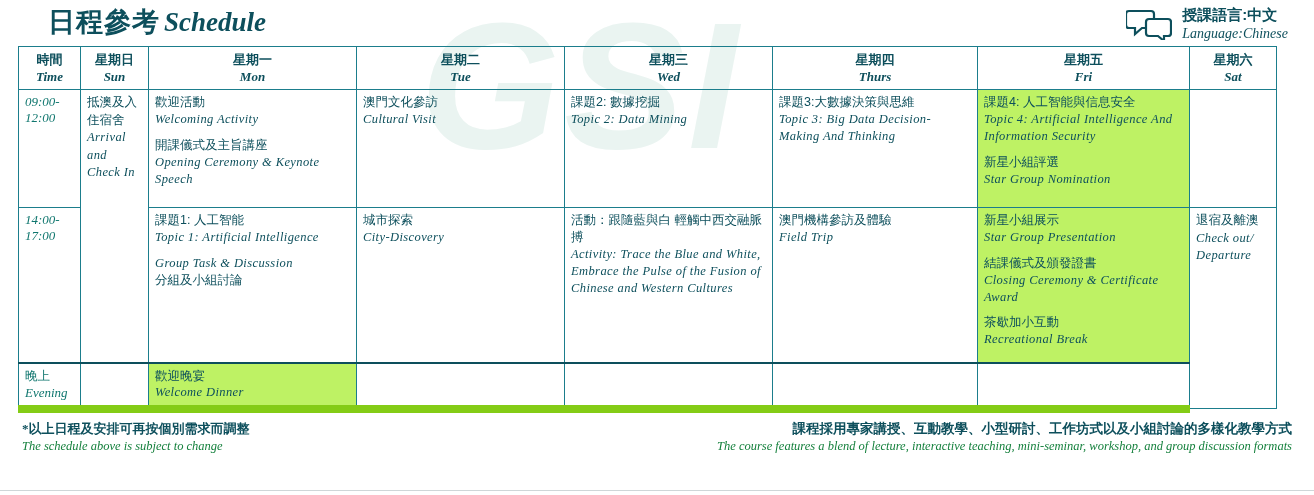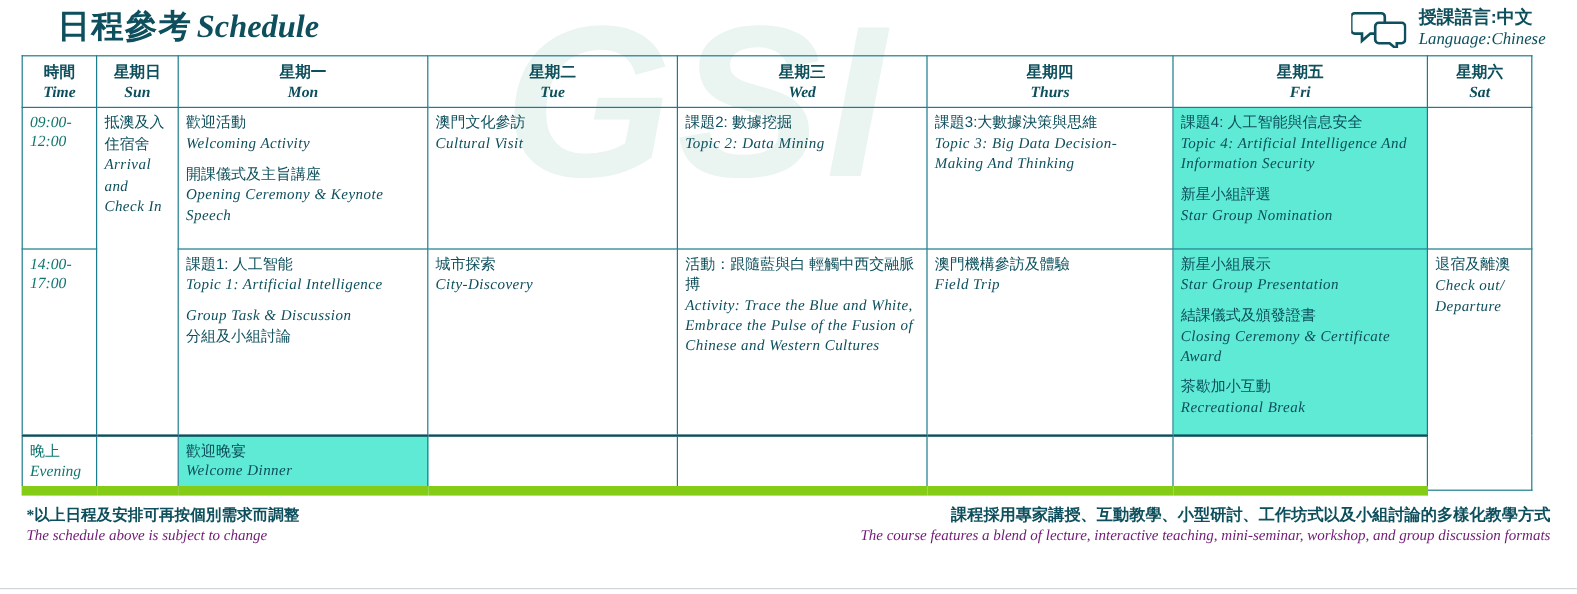--- a/index.html
+++ b/index.html
@@ -113,21 +113,21 @@
     font-family: "Liberation Serif", serif;
     padding-left: 7px;
   }
   .time-cell .t-cn { font-style: normal; font-family: "Liberation Sans", sans-serif; }
 
   .cell { font-size: 12.5px; line-height: 1.35; }
   .cn { color: #0d4f5c; font-family: "Liberation Sans", sans-serif; }
   .en { color: #0d4f5c; font-style: italic; font-family: "Liberation Serif", serif; letter-spacing: 0.4px; }
   .blk { margin-bottom: 9px; }
   .blk:last-child { margin-bottom: 0; }
-  .shaded { background: #5eead4; margin-left: 40px; }
+  .shaded { background: #bef264; margin-left: 40px; }
   .sun-cell {
     vertical-align: middle;
     font-size: 12.5px;
     line-height: 1.4;
     padding: 4px 5px;
   }
   .row-9 td { height: 118px; }
   .row-14 td { height: 155px; }
   .row-ev td { height: 40px; vertical-align: middle; }
   .row-ev .cell { line-height: 1.3; }
@@ -137,21 +137,21 @@
   
   .footer {
     display: flex;
     justify-content: space-between;
     align-items: flex-start;
     padding: 7px 4px 0 4px;
   }
   .foot-left { line-height: 1.4; }
   .foot-right { line-height: 1.4; text-align: right; }
   .f-cn { font-size: 13.5px; font-weight: bold; color: #0d4f5c; font-family: "Liberation Serif", serif; }
-  .f-en { font-size: 12.5px; font-style: italic; color: #701a75; font-family: "Liberation Serif", serif; }
+  .f-en { font-size: 12.5px; font-style: italic; color: #15803d; font-family: "Liberation Serif", serif; }
   .foot-left .f-cn { font-size: 13px; }
   .bottom-rule {
     position: absolute;
     left: 0; right: 0; bottom: 0;
     height: 4px;
     background: #ffffff;
     border-top: 1px solid #cfd6d8;
   }
 </style>
 </head>

